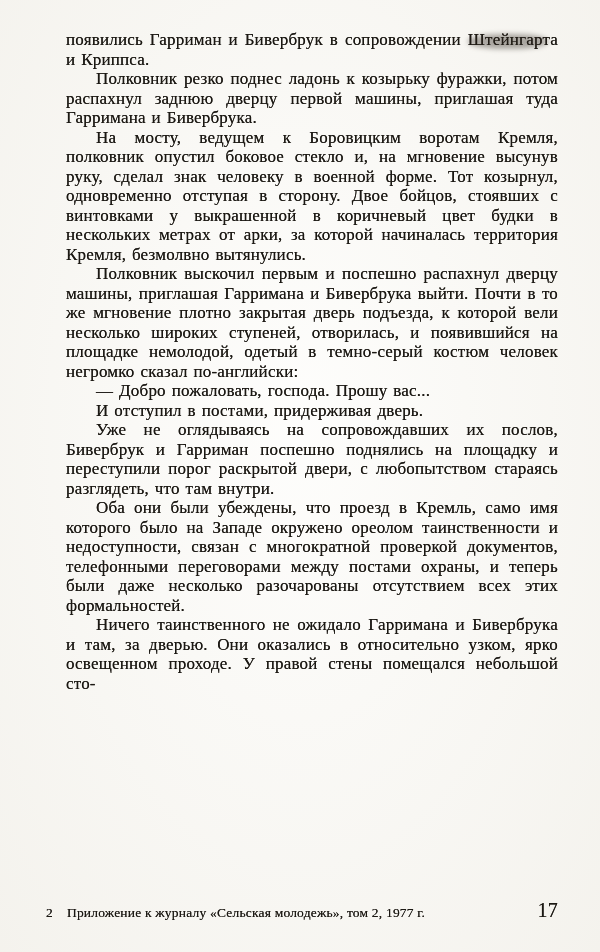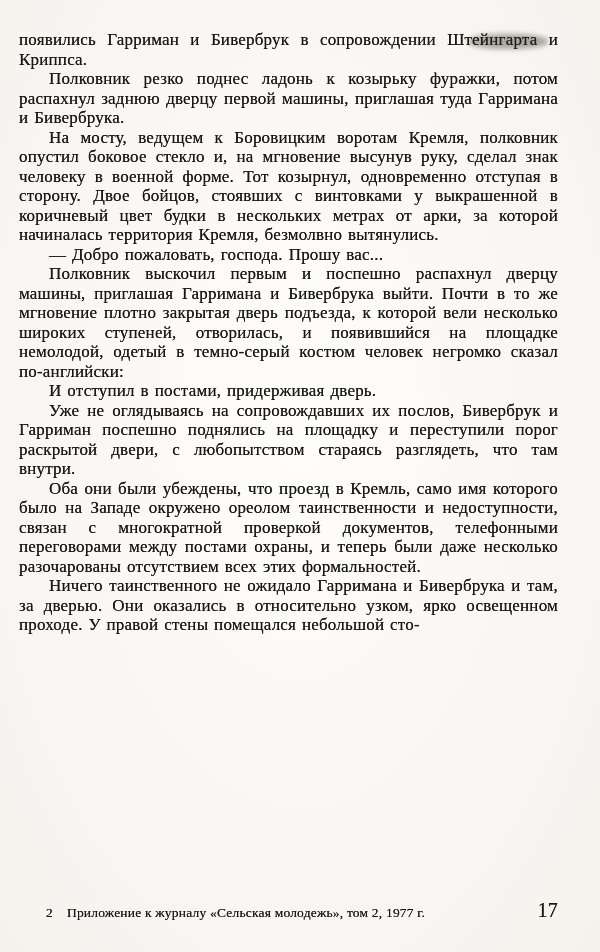--- a/index.html
+++ b/index.html
@@ -8,21 +8,21 @@
     background: #e8e6e1;
   }
   .page {
     position: relative;
     width: 600px;
     height: 952px;
     margin: 0;
     background: #fcfbf7;
     background-image: radial-gradient(ellipse at 50% 45%, rgba(255,255,255,0.6) 0%, rgba(229,226,218,0.35) 100%);
     box-sizing: border-box;
-    padding: 30px 42px 0 19px;
+    padding: 30px 42px 0 66px;
     overflow: hidden;
     font-family: "Liberation Serif", "DejaVu Serif", serif;
     color: #1b1813;
   }
   .text-block {
     text-align: justify;
     font-size: 17px;
     line-height: 19.5px;
     letter-spacing: 0.2px;
     word-spacing: 1.4px;
@@ -73,22 +73,22 @@
 <body>
 
 <div class="page">
 
   <div class="scan-smudge"></div>
 
   <div class="text-block">
       <p class="para">появились Гарриман и Бивербрук в сопровождении Штейнгарта и Криппса.</p>
       <p class="para">Полковник резко поднес ладонь к козырьку фуражки, потом распахнул заднюю дверцу первой машины, приглашая туда Гарримана и Бивербрука.</p>
       <p class="para">На мосту, ведущем к Боровицким воротам Кремля, полковник опустил боковое стекло и, на мгновение высунув руку, сделал знак человеку в военной форме. Тот козырнул, одновременно отступая в сторону. Двое бойцов, стоявших с винтовками у выкрашенной в коричневый цвет будки в нескольких метрах от арки, за которой начиналась территория Кремля, безмолвно вытянулись.</p>
+      <p class="para">Полковник выскочил первым и поспешно распахнул дверцу машины, приглашая Гарримана и Бивербрука выйти. Почти в то же мгновение плотно закрытая дверь подъезда, к которой вели несколько широких ступеней, отворилась, и появившийся на площадке немолодой, одетый в темно-серый костюм человек негромко сказал по-английски:</p>
       <p class="para">— Добро пожаловать, господа. Прошу вас...</p>
-      <p class="para">Полковник выскочил первым и поспешно распахнул дверцу машины, приглашая Гарримана и Бивербрука выйти. Почти в то же мгновение плотно закрытая дверь подъезда, к которой вели несколько широких ступеней, отворилась, и появившийся на площадке немолодой, одетый в темно-серый костюм человек негромко сказал по-английски:</p>
       <p class="para">И отступил в постами, придерживая дверь.</p>
       <p class="para">Уже не оглядываясь на сопровождавших их послов, Бивербрук и Гарриман поспешно поднялись на площадку и переступили порог раскрытой двери, с любопытством стараясь разглядеть, что там внутри.</p>
       <p class="para">Оба они были убеждены, что проезд в Кремль, само имя которого было на Западе окружено ореолом таинственности и недоступности, связан с многократной проверкой документов, телефонными переговорами между постами охраны, и теперь были даже несколько разочарованы отсутствием всех этих формальностей.</p>
       <p class="para">Ничего таинственного не ожидало Гарримана и Бивербрука и там, за дверью. Они оказались в относительно узком, ярко освещенном проходе. У правой стены помещался небольшой сто-</p>
     </div>
 
   <div class="footer">
     <span class="imprint-group">
       <span>2</span>
       <span>Приложение к журналу «Сельская молодежь», том 2, 1977 г.</span>

